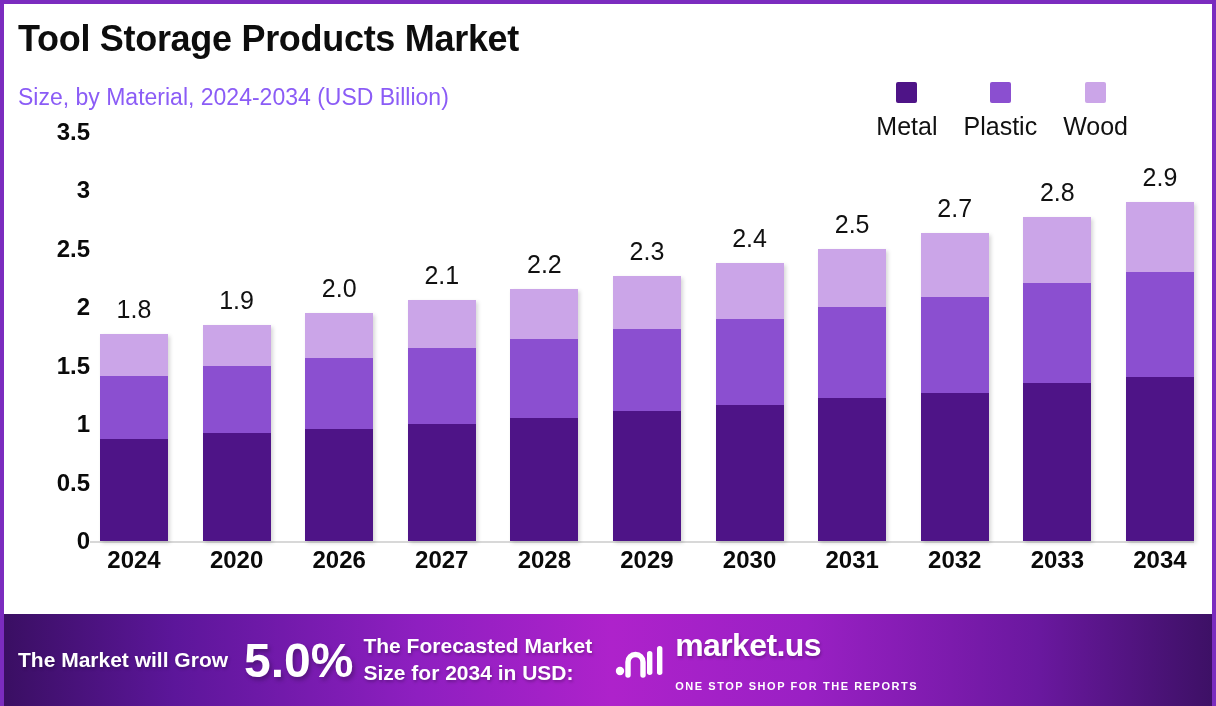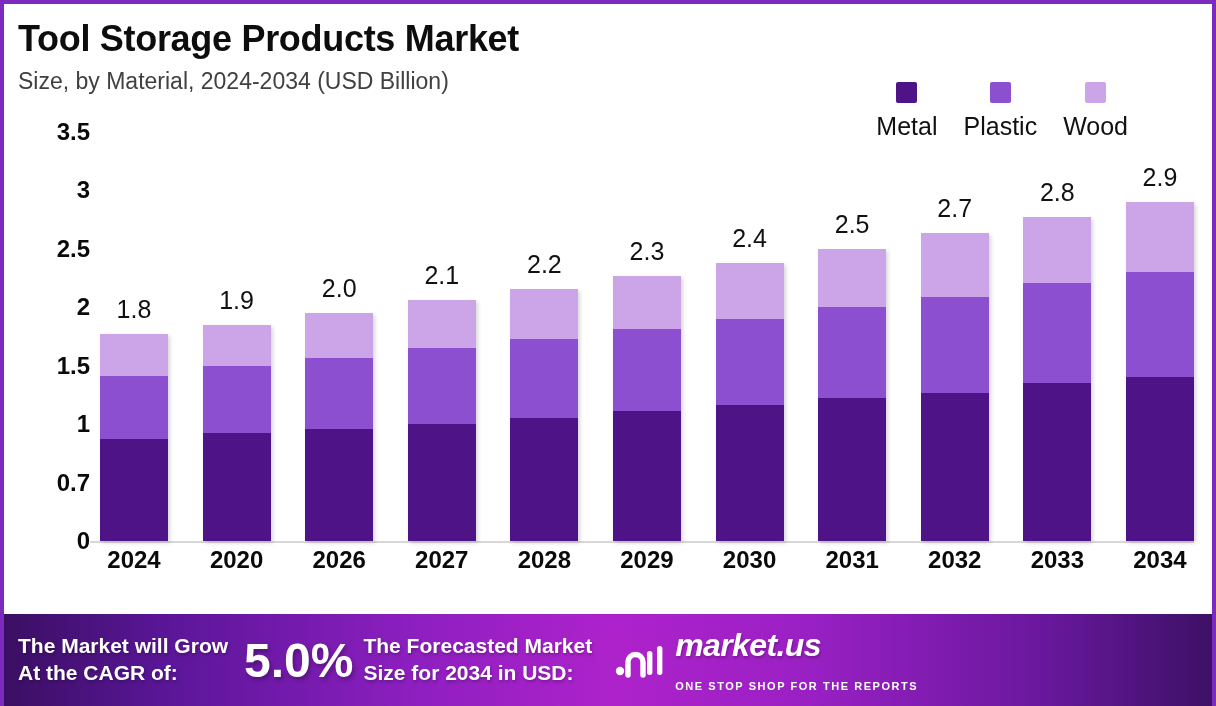--- a/index.html
+++ b/index.html
@@ -20,22 +20,22 @@
   }
 
   
   .header { position: absolute; left: 0; top: 0; width: 100%; height: 128px; }
   .title {
     position: absolute; left: 14px; top: 14px;
     font-size: 36px; font-weight: 700; color: #0d0d0d;
     letter-spacing: -0.3px; white-space: nowrap;
   }
   .subtitle {
-    position: absolute; left: 14px; top: 64px;
-    font-size: 23px; font-weight: 400; color: #404040;
+    position: absolute; left: 14px; top: 80px;
+    font-size: 23px; font-weight: 400; color: #8b5cf6;
     white-space: nowrap;
   }
   .legend {
     position: absolute; right: 84px; top: 78px;
     display: flex; align-items: center; gap: 26px;
   }
   .legend-item { display: flex; align-items: center; gap: 9px; flex-direction: column; }
   .legend-swatch { width: 21px; height: 21px; border-radius: 2px; display: block; }
   .legend-label { font-size: 25px; color: #111; font-weight: 400; white-space: nowrap; }
 
@@ -122,21 +122,20 @@
   .size-block { margin-left: 10px; }
   .size-value { margin-left: 14px; }
 
   .logo { display: flex; align-items: center; margin-left: 22px; gap: 9px; }
   .logo-mark { width: 52px; height: 40px; display: block; }
   .logo-text { display: flex; flex-direction: column; line-height: 1; }
   .logo-name {
     color: #ffffff; font-size: 32px; font-weight: 700;
     letter-spacing: -0.6px; white-space: nowrap;
     text-shadow: 1px 2px 3px rgba(0,0,0,0.25);
-    font-style: italic;
   }
   .logo-tag {
     color: #ffffff; font-size: 11px; font-weight: 700;
     letter-spacing: 1.55px; white-space: nowrap; margin-top: 20px;
   }
 </style>
 </head>
 <body>
 
 <div id="infographic">
@@ -156,21 +155,21 @@
         <div class="legend-item">
           <span class="legend-swatch" style="background: rgb(203, 165, 232);"></span>
           <span class="legend-label">Wood</span>
         </div>
       </div>
   </div>
 
   <div class="plot">
     <div class="y-axis" id="y-axis">
         <div class="y-tick" style="top: 409px;">0</div>
-        <div class="y-tick" style="top: 350.571px;">0.7</div>
+        <div class="y-tick" style="top: 350.571px;">0.5</div>
         <div class="y-tick" style="top: 292.143px;">1</div>
         <div class="y-tick" style="top: 233.714px;">1.5</div>
         <div class="y-tick" style="top: 175.286px;">2</div>
         <div class="y-tick" style="top: 116.857px;">2.5</div>
         <div class="y-tick" style="top: 58.4286px;">3</div>
         <div class="y-tick" style="top: 0px;">3.5</div>
       </div>
     <div class="baseline"></div>
     <div class="bars" id="bars">
         <div class="bar-col">
@@ -274,21 +273,20 @@
         <div class="x-label">2032</div>
         <div class="x-label">2033</div>
         <div class="x-label">2034</div>
       </div>
   </div>
 
   <div class="banner">
     <div class="banner-block cagr-block">
       <div>
         <div class="banner-label">The Market will Grow</div>
-        <div class="banner-label">At the CAGR of:</div>
       </div>
       <div class="banner-value cagr-value">5.0%</div>
     </div>
 
     <div class="banner-block size-block">
       <div>
         <div class="banner-label">The Forecasted Market</div>
         <div class="banner-label">Size for 2034 in USD:</div>
       </div>
     </div>

